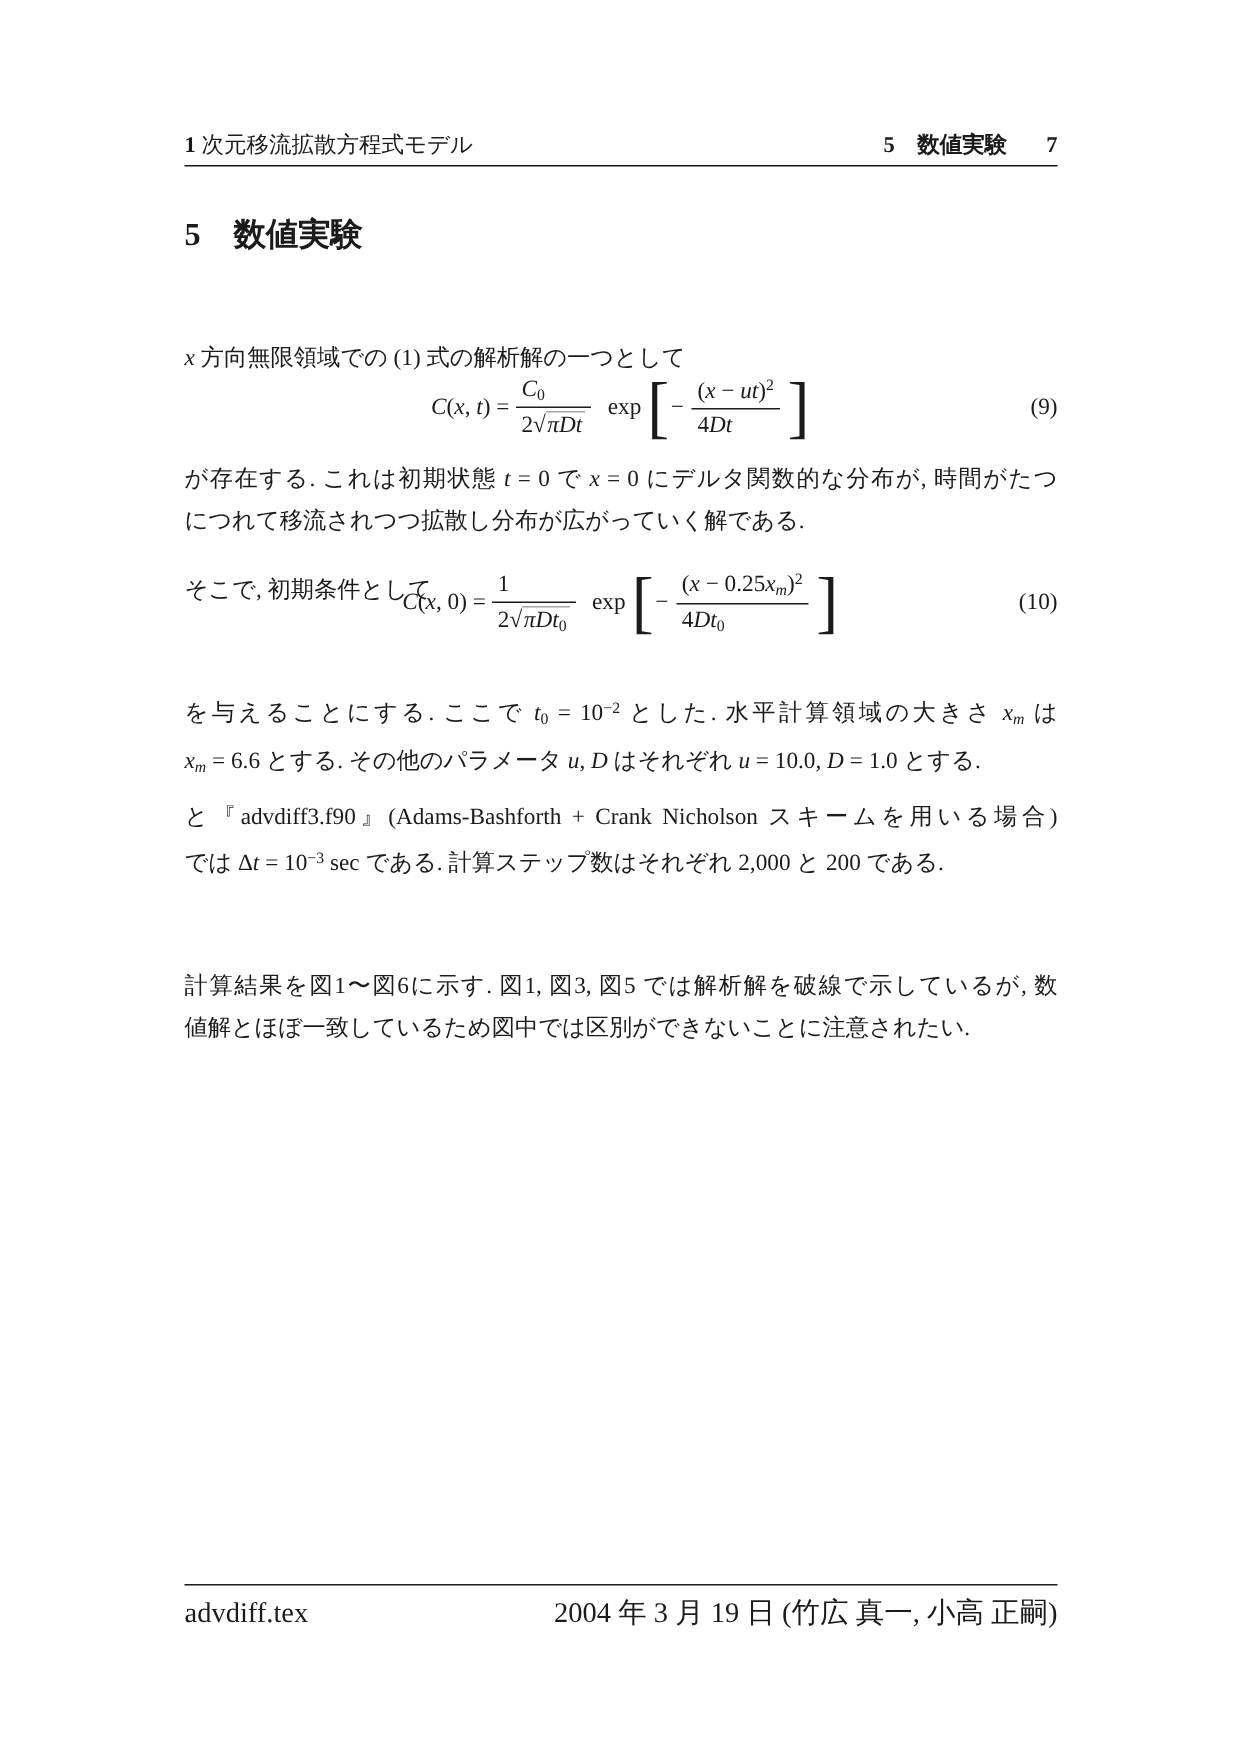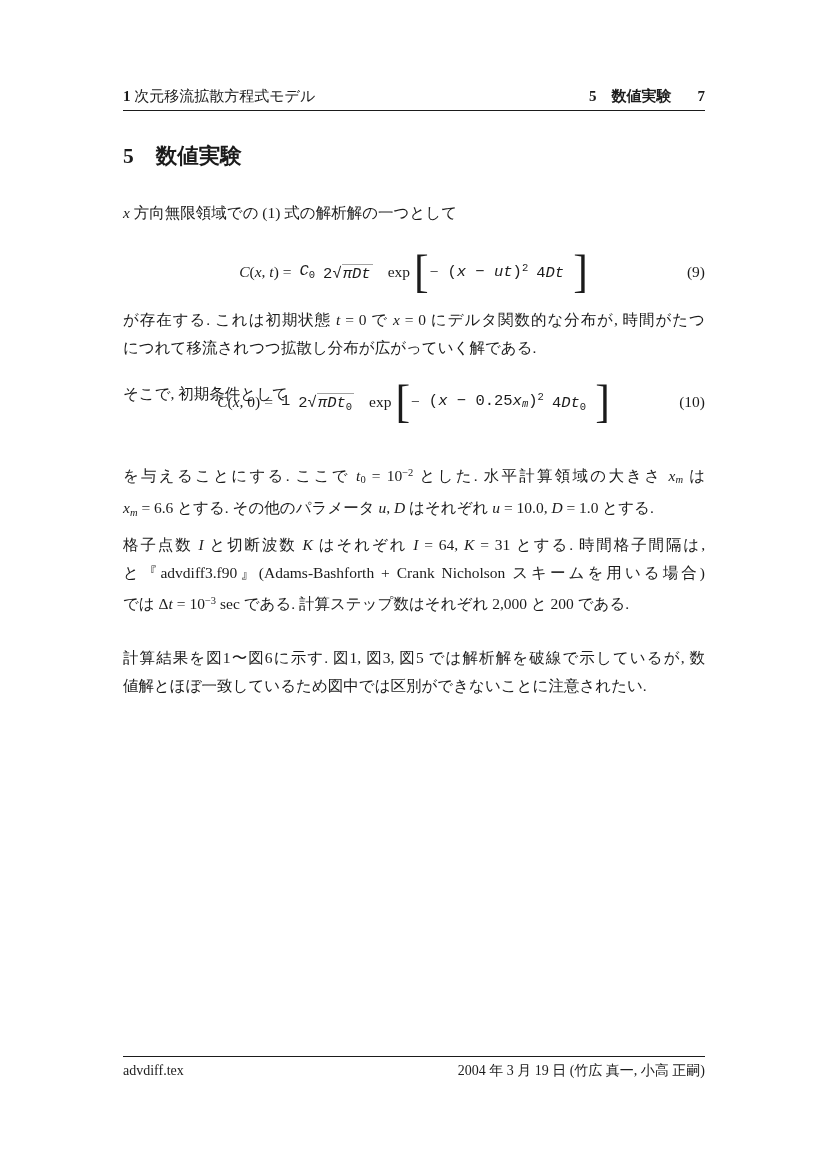--- a/index.html
+++ b/index.html
@@ -14,40 +14,40 @@
   .content-x { left:123px; width:582px; }
 
   
   .hdr { top:87px; font-size:15px; display:flex; justify-content:space-between; align-items:baseline; }
   .hdr-left .num { font-weight:bold; }
   .hdr-right { font-weight:bold; }
   .hdr-right .pageno { margin-left:26px; }
   .rule { height:1px; background:#1b1b1b; }
   .hdr-rule { top:110px; }
   .ftr-rule { top:1056px; }
-  .ftr { top:1062px; font-size:14px; display:flex; justify-content:space-between; align-items:baseline; }
+  .ftr { top:1062px; font-size:19px; display:flex; justify-content:space-between; align-items:baseline; }
 
   
   .sec-head { top:141px; font-weight:bold; font-size:21.5px; font-family:"Liberation Sans","DejaVu Sans",sans-serif; }
   .sec-head .sec-num { font-family:"Liberation Serif","DejaVu Serif",serif; margin-right:22px; }
 
   
   .para { line-height:28px; }
   .line { display:block; }
   .jline { text-align:justify; text-align-last:justify;font-family:Liberation Serif, serif; }
   .math { font-style:italic; }
   .sup { font-size:0.68em; vertical-align:0.45em; letter-spacing:0; }
   .sub { font-size:0.68em; vertical-align:-0.25em; }
   .sup.math, .sub.math { font-style:italic; }
 
   
   .equation { display:flex; align-items:center; justify-content:center; }
   .eq-center { display:flex; align-items:center; }
   .eq-label { position:absolute; right:0; top:50%; transform:translateY(-50%); }
-  .frac { display:inline-flex; flex-direction:row; align-items:center; margin:0 4px;font-family:Liberation Mono, monospace; }
+  .frac { display:inline-flex; flex-direction:column; align-items:flex-start; margin:0 4px; }
   .frac .fnum { display:block; padding:0 4px 2px; white-space:nowrap; }
   .frac .fbar { display:block; align-self:stretch; height:1px; background:#1b1b1b; }
   .frac .fden { display:block; padding:2px 4px 0; white-space:nowrap; }
   .radical { font-style:normal; }
   .radicand { display:inline-block; border-top:1px solid #a3a3a3; padding:0 2px 0 1px; }
   .expword { font-style:normal; margin:0 3px 0 7px; }
   .bracket { font-size:44px; font-weight:normal; line-height:1; transform:scaleY(1.05); margin:0 1px; }
   .minusfirst { margin-right:1px; }
   .eq-run { white-space:nowrap; }
 </style>
@@ -57,21 +57,21 @@
 <div class="abs content-x hdr">
   <span class="hdr-left"><span class="num">1</span><span> 次元移流拡散方程式モデル</span></span>
   <span class="hdr-right"><span>5　数値実験</span><span class="pageno">7</span></span>
 </div>
 <div class="abs content-x rule hdr-rule"></div>
 
 <div class="abs content-x sec-head">
   <span class="sec-num">5</span><span>数値実験</span>
 </div>
 
-<div class="abs content-x para" style="top:199px">
+<div class="abs content-x para" style="top:225px">
   <span class="line"><span class="math">x </span><span>方向無限領域での (1) 式の解析解の一つとして</span></span>
 </div>
 
 <div class="abs content-x equation" style="top:243px;height:58px">
   <div class="eq-center">
     <span class="eq-run"><span class="math">C</span><span>(</span><span class="math">x</span><span>, </span><span class="math">t</span><span>) = </span></span>
     <span class="frac">
       <span class="fnum"><span class="math">C</span><span class="sub">0</span></span>
       <span class="fbar"></span>
       <span class="fden"><span>2</span><span class="radical math">√</span><span class="radicand"><span class="math">πDt</span></span></span>
@@ -118,21 +118,20 @@
   </div>
   <span class="eq-label">(10)</span>
 </div>
 
 <div class="abs content-x para" style="top:459px">
   <span class="line jline"><span>を与えることにする. ここで </span><span class="math">t</span><span class="sub">0</span><span> = 10</span><span class="sup">−2</span><span> とした. 水平計算領域の大きさ </span><span class="math">x</span><span class="math sub">m</span><span> は</span></span>
   <span class="line"><span class="math">x</span><span class="math sub">m</span><span> = 6.6 とする. その他のパラメータ </span><span class="math">u</span><span>, </span><span class="math">D</span><span> はそれぞれ </span><span class="math">u</span><span> = 10.0, </span><span class="math">D</span><span> = 1.0 とする.</span></span>
 </div>
 
 <div class="abs content-x para" style="top:531px">
-  <span class="line jline"><span>格子点数 </span><span class="math">I</span><span> と切断波数 </span><span class="math">K</span><span> はそれぞれ </span><span class="math">I</span><span> = 64, </span><span class="math">K</span><span> = 31 とする. 時間格子間隔は,</span></span>
   <span class="line jline"><span>と『advdiff3.f90』(Adams-Bashforth + Crank Nicholson スキームを用いる場合)</span></span>
   <span class="line"><span>では Δ</span><span class="math">t</span><span> = 10</span><span class="sup">−3</span><span> sec である. 計算ステップ数はそれぞれ 2,000 と 200 である.</span></span>
 </div>
 
 <div class="abs content-x para" style="top:644px">
   <span class="line jline"><span>計算結果を図1〜図6に示す. 図1, 図3, 図5 では解析解を破線で示しているが, 数</span></span>
   <span class="line"><span>値解とほぼ一致しているため図中では区別ができないことに注意されたい.</span></span>
 </div>
 
 <div class="abs content-x rule ftr-rule"></div>

